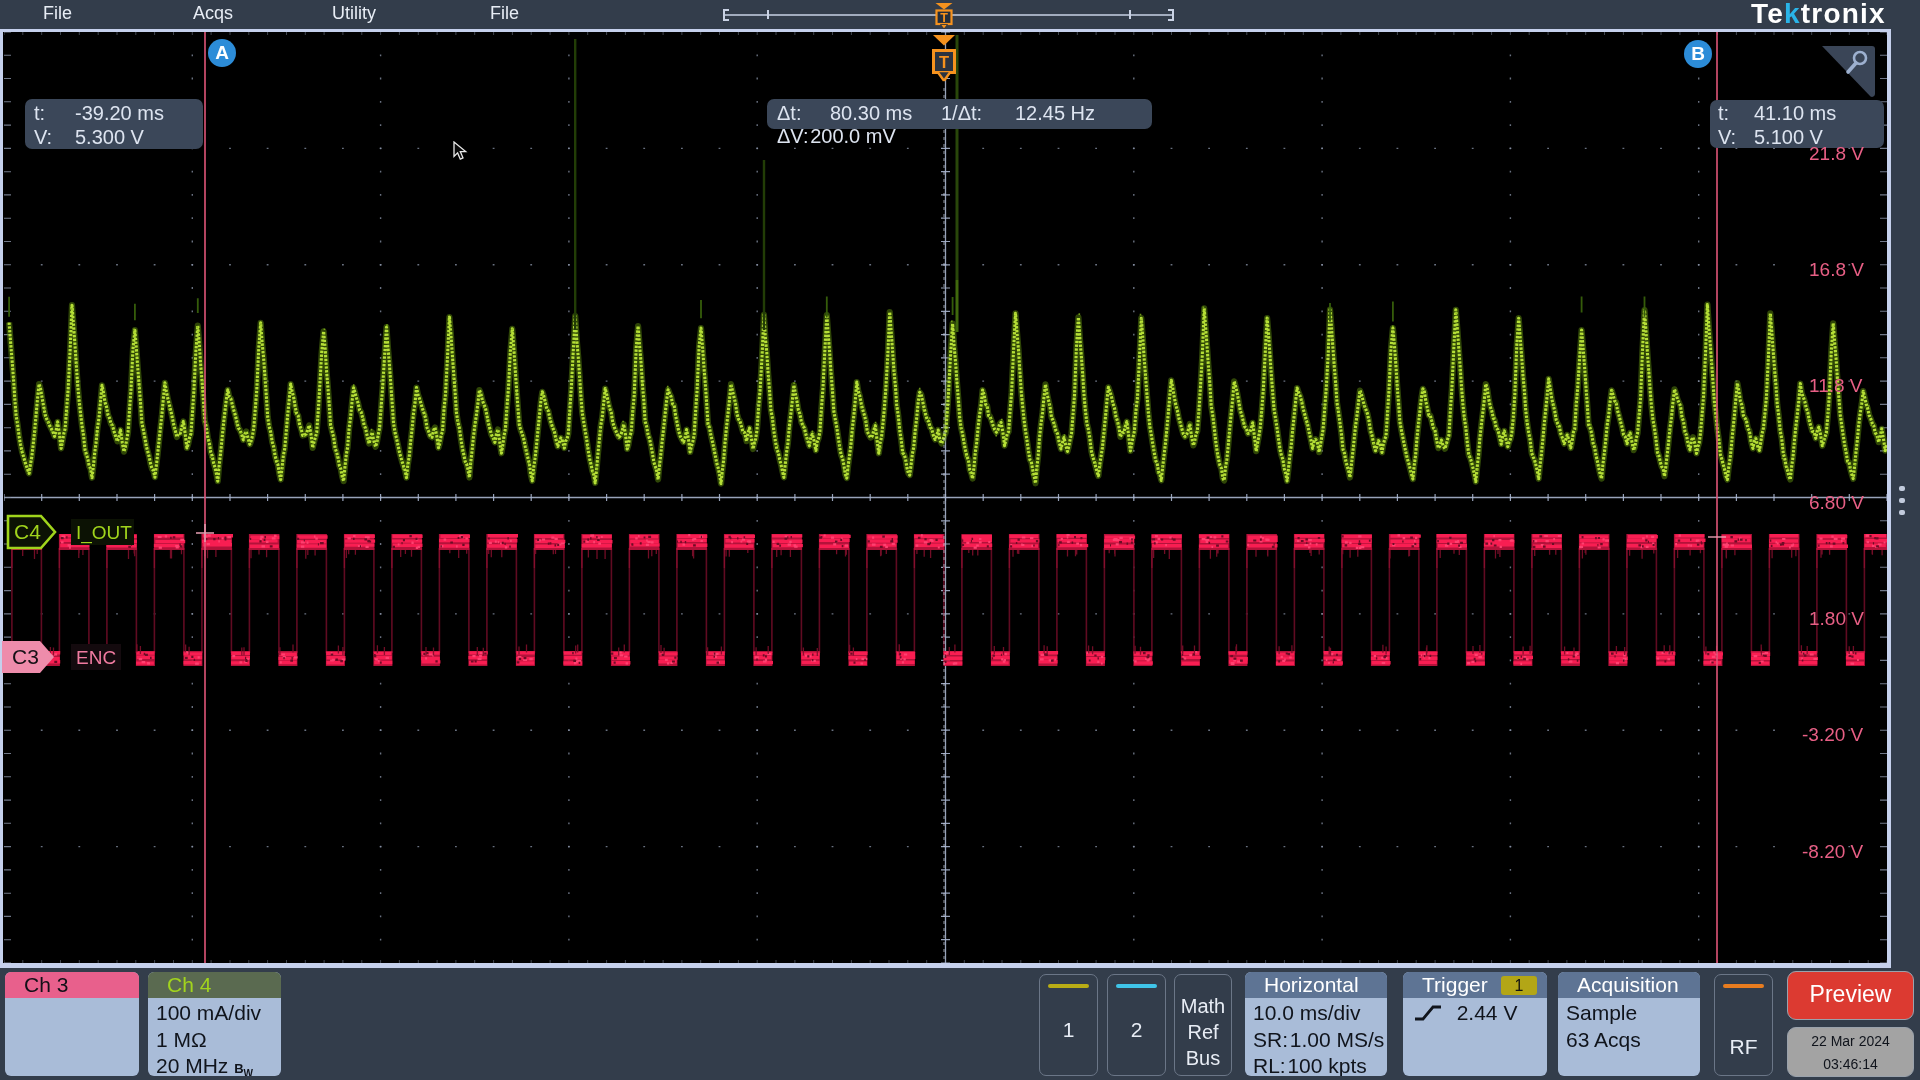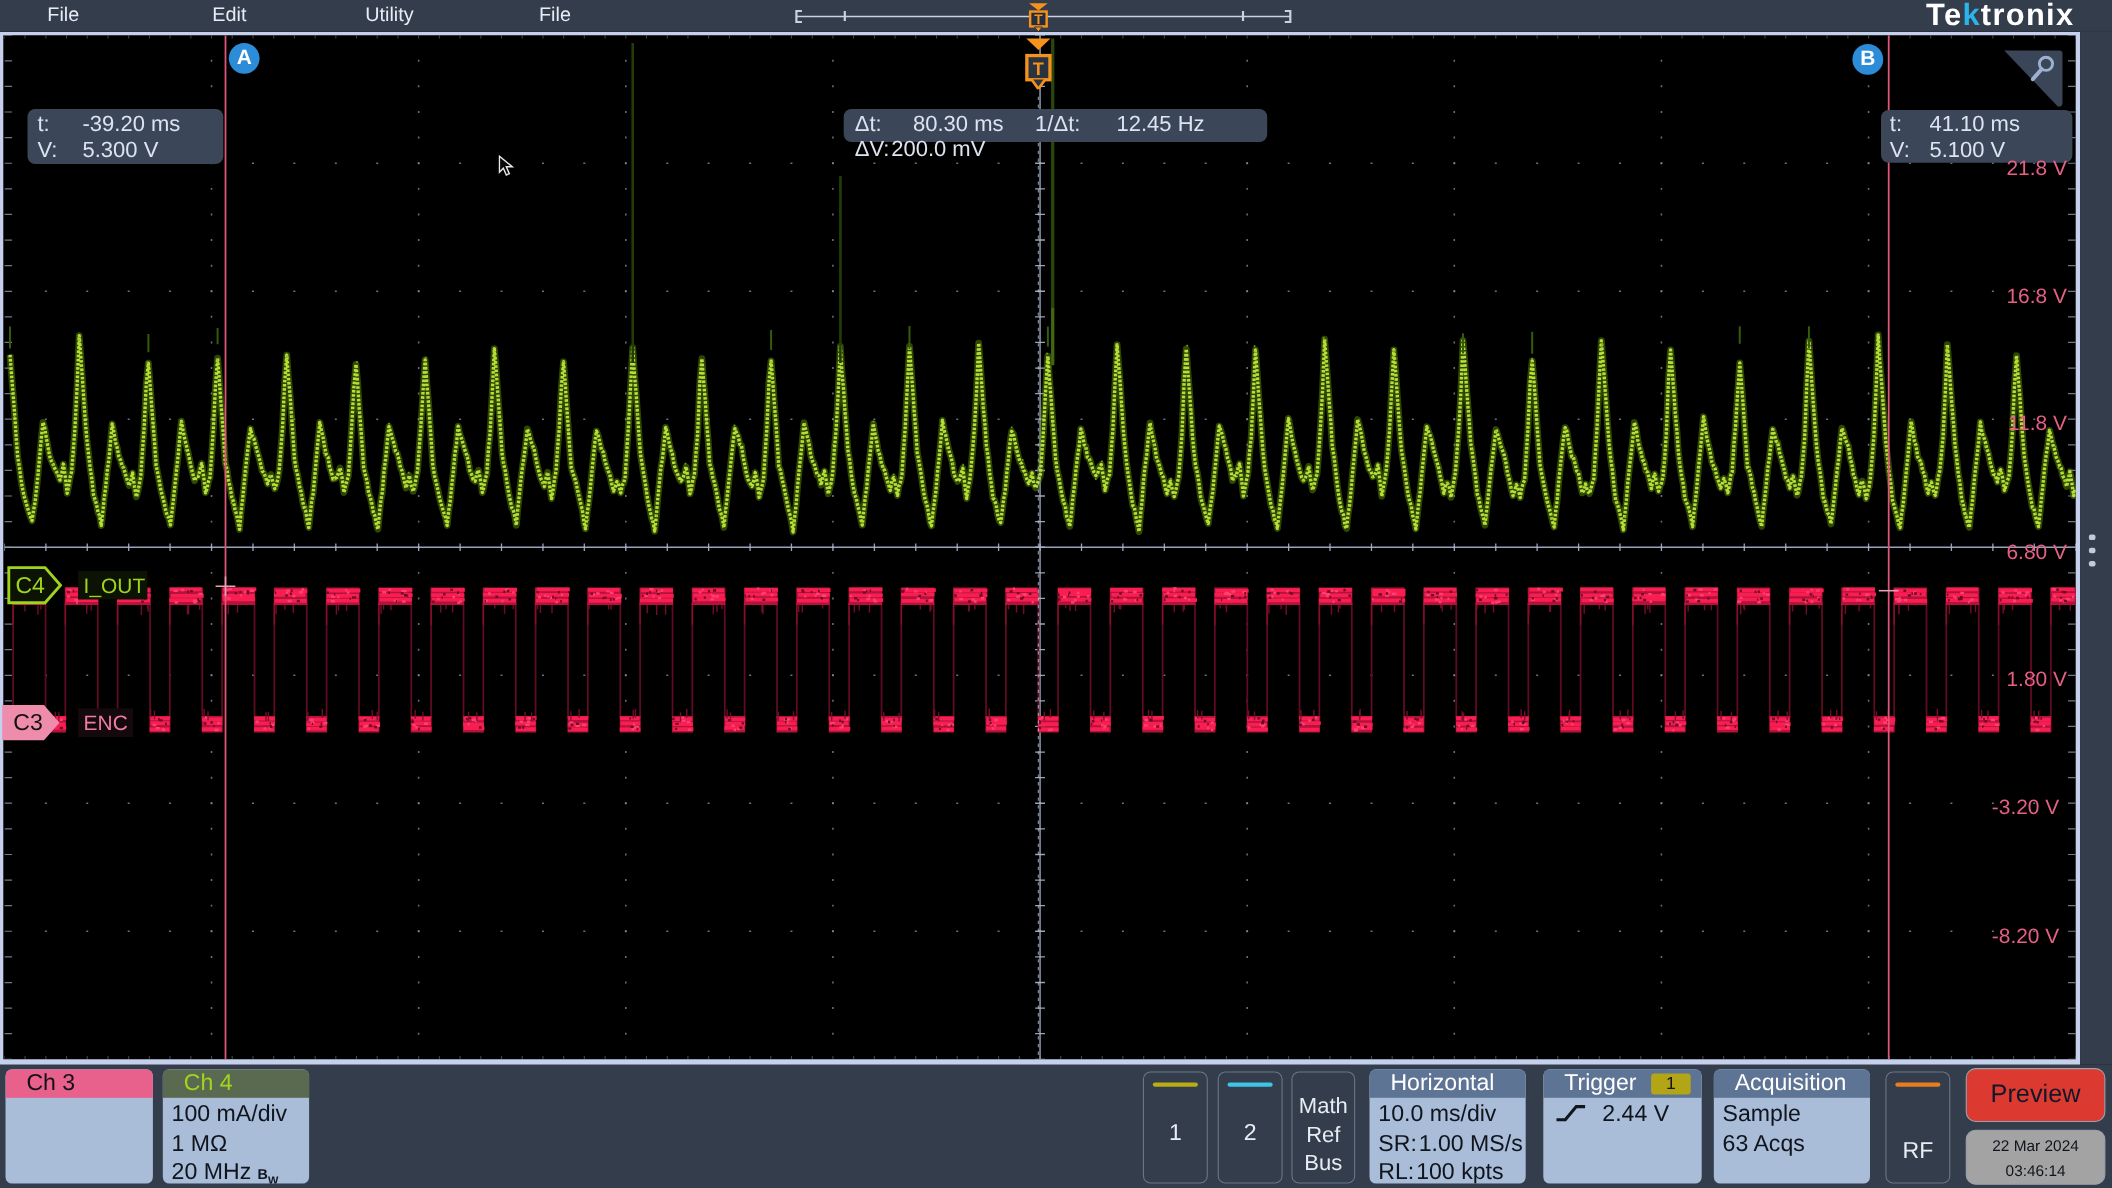--- a/index.html
+++ b/index.html
@@ -5,34 +5,34 @@
 * { margin:0; padding:0; box-sizing:border-box; }
 html,body { width:1920px; height:1080px; overflow:hidden; background:#000; }
 body { font-family:"Liberation Sans", sans-serif; position:relative; }
 .abs { position:absolute; }
 #menubar { left:0; top:0; width:1920px; height:29px; background:#333d4b; color:#e8edf5; font-size:18px; }
 #menubar span.mi { position:absolute; top:3px; }
 #chrome-right { left:1891px; top:29px; width:29px; height:939px; background:#333d4b; }
 #botbar { left:0; top:968px; width:1920px; height:112px; background:#333d4b; }
 #frame { left:0; top:29px; width:1891px; height:939px; border:3px solid #c5d0ec; border-right-width:4px; border-bottom-width:5px; background:#000; }
 .infobox { background:#3b4759; border-radius:7px; color:#dde4f0; font-size:20px; line-height:24px; }
-.pinklbl { position:absolute; color:#e85f85; font-size:19px; width:70px; text-align:right; }
+.pinklbl { position:absolute; color:#e85f85; font-size:19px; width:70px; }
 .circ { position:absolute; width:28px; height:28px; border-radius:50%; background:#2c8cd8; color:#fff; font-weight:bold; font-size:19px; text-align:center; line-height:28px; }
 .panel { position:absolute; top:972px; border-radius:6px; background:#a9bcd8; overflow:hidden; color:#10141c; font-size:21px; }
 .panel .hdr { color:#fff; height:26px; line-height:26px; padding-left:19px; background:#5e7494; }
 .panel .bd { padding:2px 0 0 8px; line-height:26.5px; }
 .btn { position:absolute; top:974px; height:102px; border:1.5px solid #6b7687; border-radius:7px; color:#e8edf5; font-size:21px; text-align:center; }
 .btn .bar { position:absolute; left:8px; right:8px; top:9px; height:3.5px; border-radius:2px; }
 </style>
 </head>
 <body>
 
 <div id="menubar" class="abs">
   <span class="mi" style="left:43px">File</span>
-  <span class="mi" style="left:193px">Edit</span>
+  <span class="mi" style="left:193px">Acqs</span>
   <span class="mi" style="left:332px">Utility</span>
   <span class="mi" style="left:490px">File</span>
   <svg class="abs" style="left:710px;top:0" width="470" height="29">
     <path d="M14 9v12 M14 10h5 M14 20h5 M463 9v12 M463 20h-5 M463 10h-5 M58 10v9 M420 10v9" stroke="#c9d2e4" stroke-width="2" fill="none"></path>
     <line x1="14" y1="15" x2="463" y2="15" stroke="#c9d2e4" stroke-width="1.5"></line>
     <g transform="translate(234,0)">
       <path d="M-8.5 3h17l-8.5 6.5z" fill="#f5921e"></path>
       <rect x="-7.5" y="10.5" width="15" height="13.5" fill="#242e3c" stroke="#f5921e" stroke-width="2.2"></rect>
       <path d="M-3.5 24.5h7l-3.5 4.5z" fill="#f5921e" stroke="#242e3c" stroke-width="0.8"></path>
       <text x="0" y="21.5" fill="#f5921e" font-size="12.5" font-weight="bold" text-anchor="middle">T</text>
@@ -197,18 +197,18 @@
 <div class="panel" style="left:1558px;width:142px;height:104px">
   <div class="hdr">Acquisition</div>
   <div class="bd">Sample<br>63 Acqs</div>
 </div>
 
 <div class="btn" style="left:1714px;width:59px">
     <div class="bar" style="background:#e87c1f"></div>
     <div style="margin-top:60px">RF</div>
   </div>
 
-<div class="abs" style="left:1787px;top:971px;width:127px;height:49px;background:#dc3a31;border:1.5px solid #9aa2ac;border-radius:9px;color:#0f172a;font-size:23px;text-align:center;line-height:45px">Preview</div>
+<div class="abs" style="left:1787px;top:971px;width:127px;height:49px;background:#dc3a31;border:1.5px solid #9aa2ac;border-radius:9px;color:#ffffff;font-size:23px;text-align:center;line-height:45px">Preview</div>
 <div class="abs" style="left:1787px;top:1027px;width:127px;height:50px;background:#a3a3a3;border:1.5px solid #9aa2ac;border-radius:9px;color:#10141c;font-size:14px;text-align:center;line-height:23px;padding-top:2px">22 Mar 2024<br>03:46:14</div>
 
 <svg class="abs" style="left:453px;top:141px" width="18" height="22">
     <path d="M1 1 v14.5 l3.6 -3.6 l2.7 6.3 l2.7 -1.35 l-2.7 -6.3 h5.4 z" fill="#0a0a0a" stroke="#e8e8e8" stroke-width="1.3"></path>
   </svg>
 
 </body></html>

